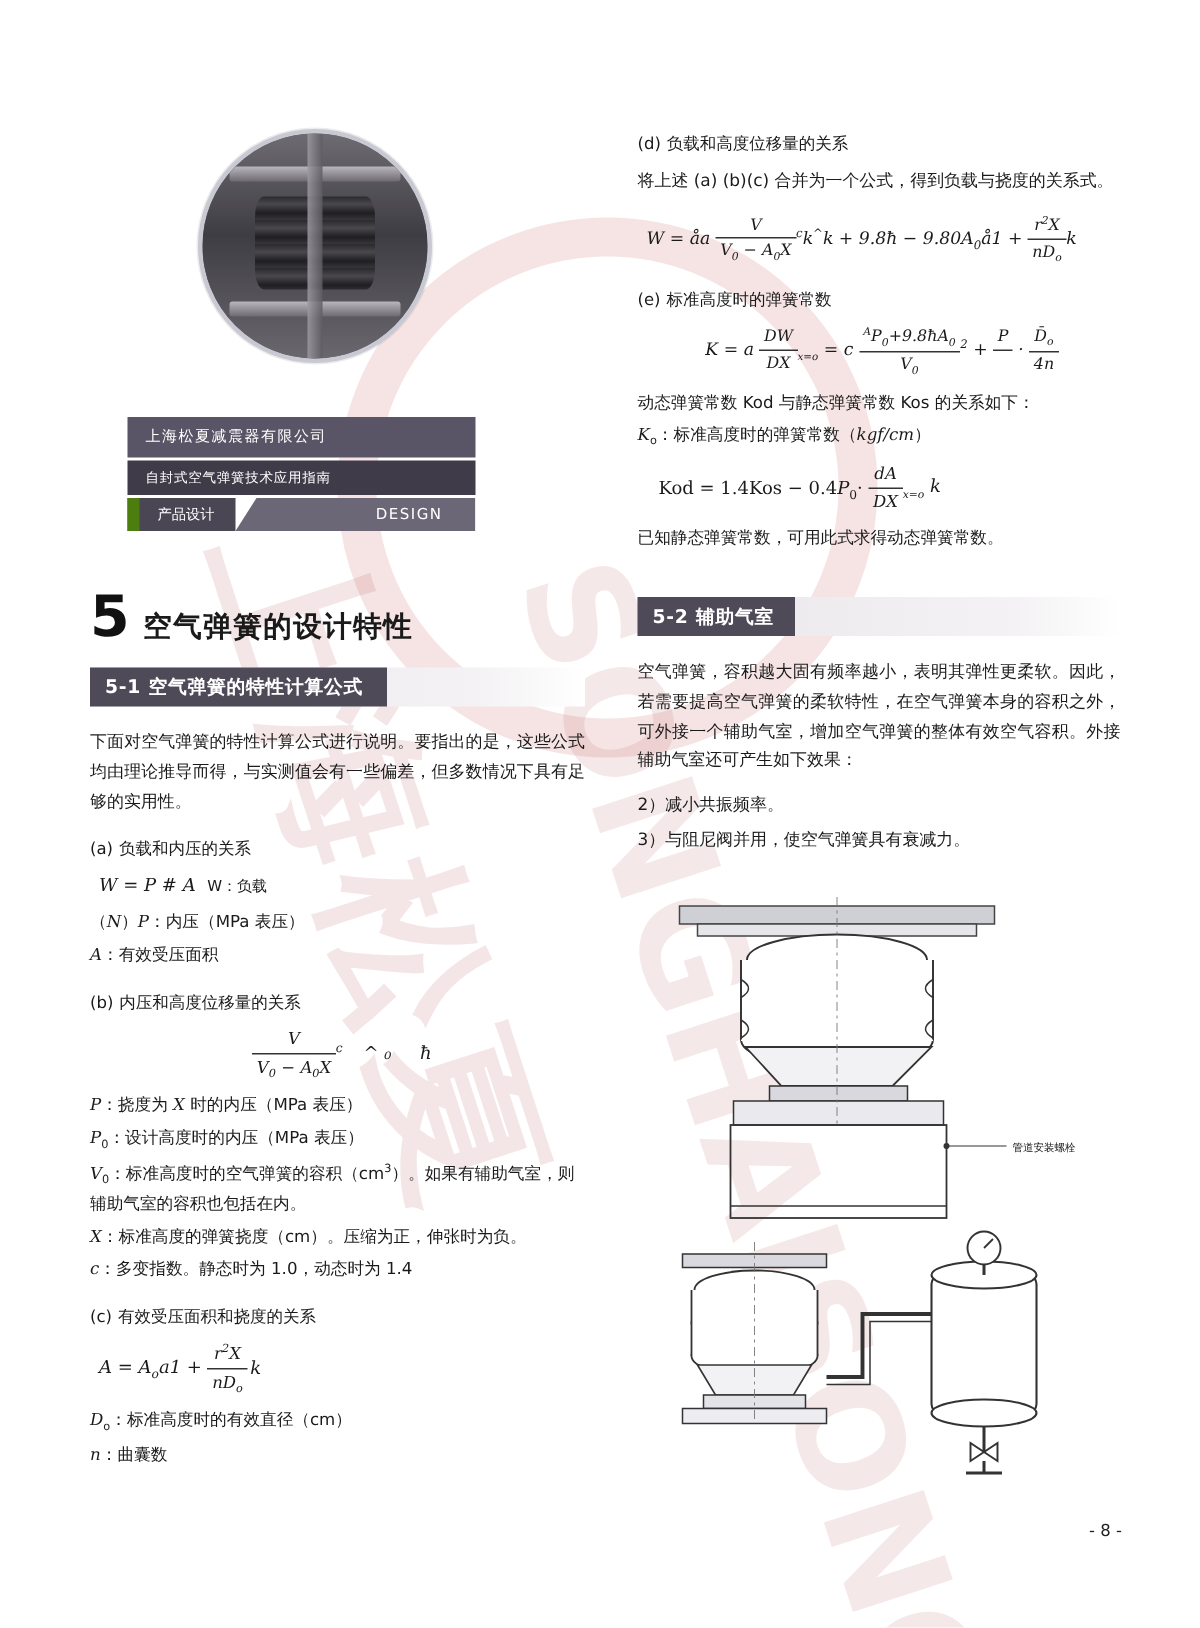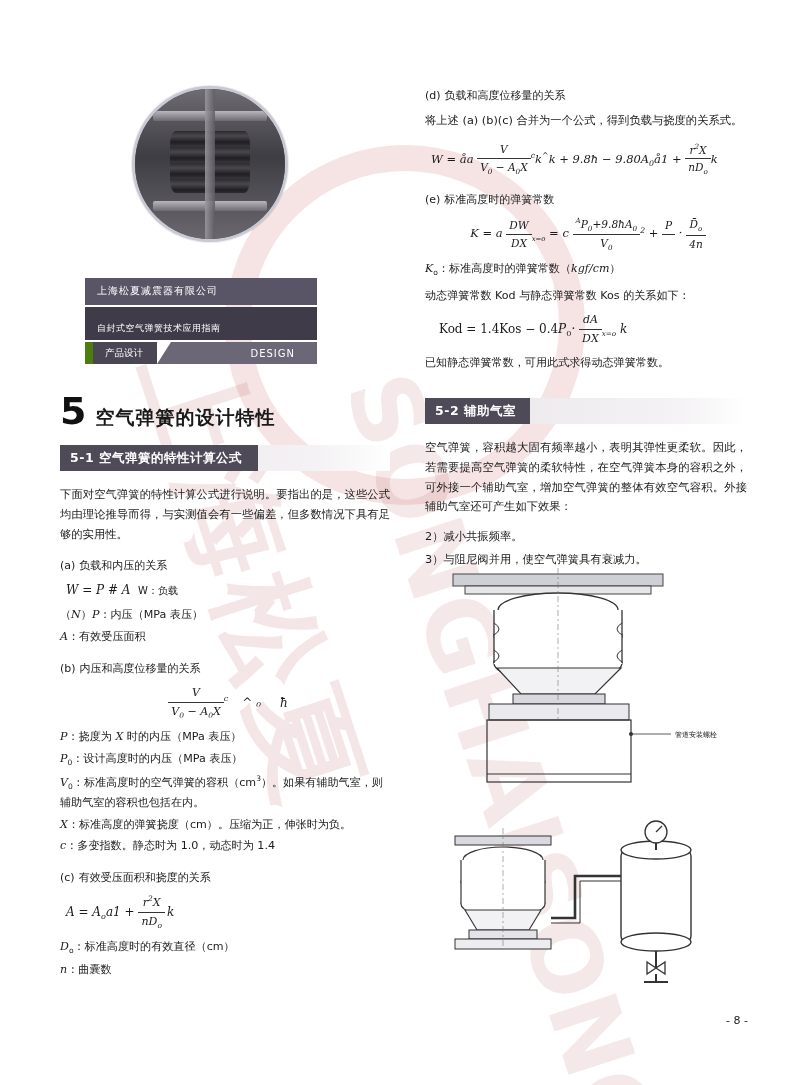--- a/index.html
+++ b/index.html
@@ -133,21 +133,21 @@
     background: #5a5566;
     color: #fff;
     font-size: 10px;
     padding: 6px 10px 7px 12px;
     letter-spacing: 1px;
   }
   .bar2 {
     background: #3f3b49;
     color: #fff;
     font-size: 9px;
-    padding: 15px 10px 5px 12px;
+    padding: 5px 10px 5px 12px;
     margin-top: 2px;
     letter-spacing: .5px;
   }
   .bar3 {
     margin-top: 2px;
     display: flex;
     height: 22px;
     align-items: stretch;
   }
   .bar3 .left {
@@ -237,21 +237,21 @@
   }
   .var { font-family: "DejaVu Serif", serif; font-style: italic; }
   sub { font-size: .68em; }
   sup { font-size: .68em; }
   .rlist { margin: 2px 0 0 0; font-size: 11.3px; line-height: 1.85; }
 
   
   .diagram-top {
     position: absolute;
     left: 425px;
-    top: 568px;
+    top: 598px;
     width: 322px;
     height: 230px;
   }
   .diagram-bot {
     position: absolute;
     left: 425px;
     top: 810px;
     width: 322px;
     height: 185px;
   }
@@ -377,22 +377,22 @@
     <div class="formula center" style="font-size:11.5px">
       <span class="var">K</span> = a
       <span class="frac"><span class="top"><span class="var">DW</span></span><span class="bot"><span class="var">DX</span></span></span><sub style="font-size:.6em">x=o</sub>
       = <span class="var">c</span>
       <span class="frac"><span class="top"><sup>A</sup><span class="var">P</span><sub>0</sub>+9.8ħ<span class="var">A</span><sub>0</sub></span><span class="bot"><span class="var">V</span><sub>0</sub></span></span><sup>2</sup>
       +
       <span class="frac"><span class="top"><span class="var">P</span></span><span class="bot">&nbsp;</span></span>
       ·
       <span class="frac"><span class="top"><span class="var">D̄</span><sub>o</sub></span><span class="bot">4<span class="var">n</span></span></span>
     </div>
+    <div class="defline" style="margin-top:7px">动态弹簧常数 Kod 与静态弹簧常数 Kos 的关系如下：</div>
     <div class="defline"><span class="var">K</span><sub>o</sub>：标准高度时的弹簧常数（<span class="var">kgf/cm</span>）</div>
-    <div class="defline" style="margin-top:7px">动态弹簧常数 Kod 与静态弹簧常数 Kos 的关系如下：</div>
     <div class="formula" style="margin-left:14px">
       <span style="font-style:normal">Kod = 1.4Kos − 0.4<span class="var">P</span><sub>0</sub>·</span>
       <span class="frac"><span class="top"><span class="var">dA</span></span><span class="bot"><span class="var">DX</span></span></span><sub style="font-size:.6em">x=o</sub> k
     </div>
     <div class="defline">已知静态弹簧常数，可用此式求得动态弹簧常数。</div>
   </div>
 
   <div style="position:absolute;left:425px;top:398px;width:322px">
     <div class="ribbon narrow">
       <div class="tab">5-2  辅助气室</div>

